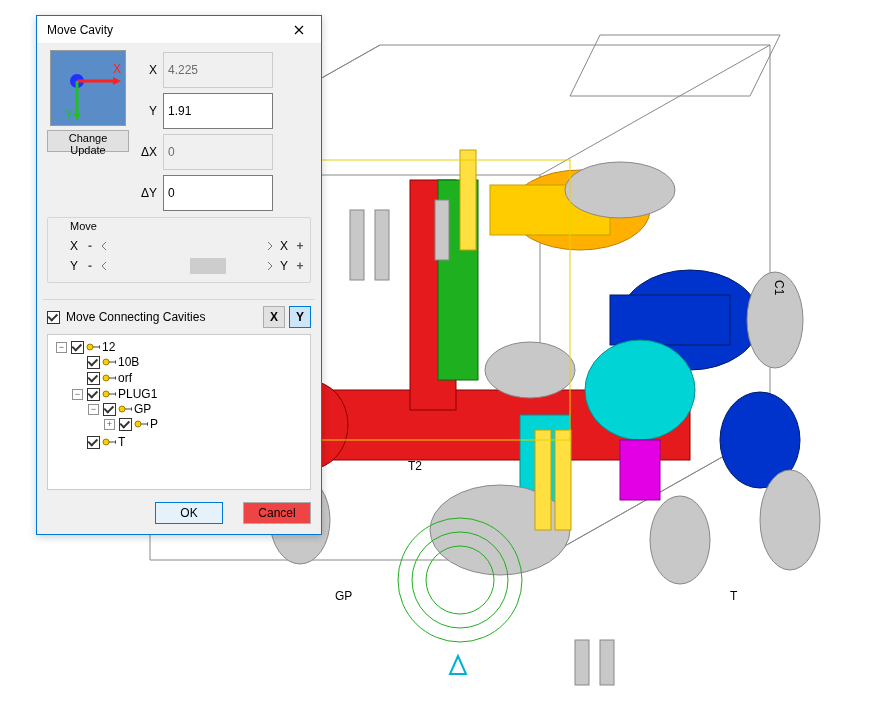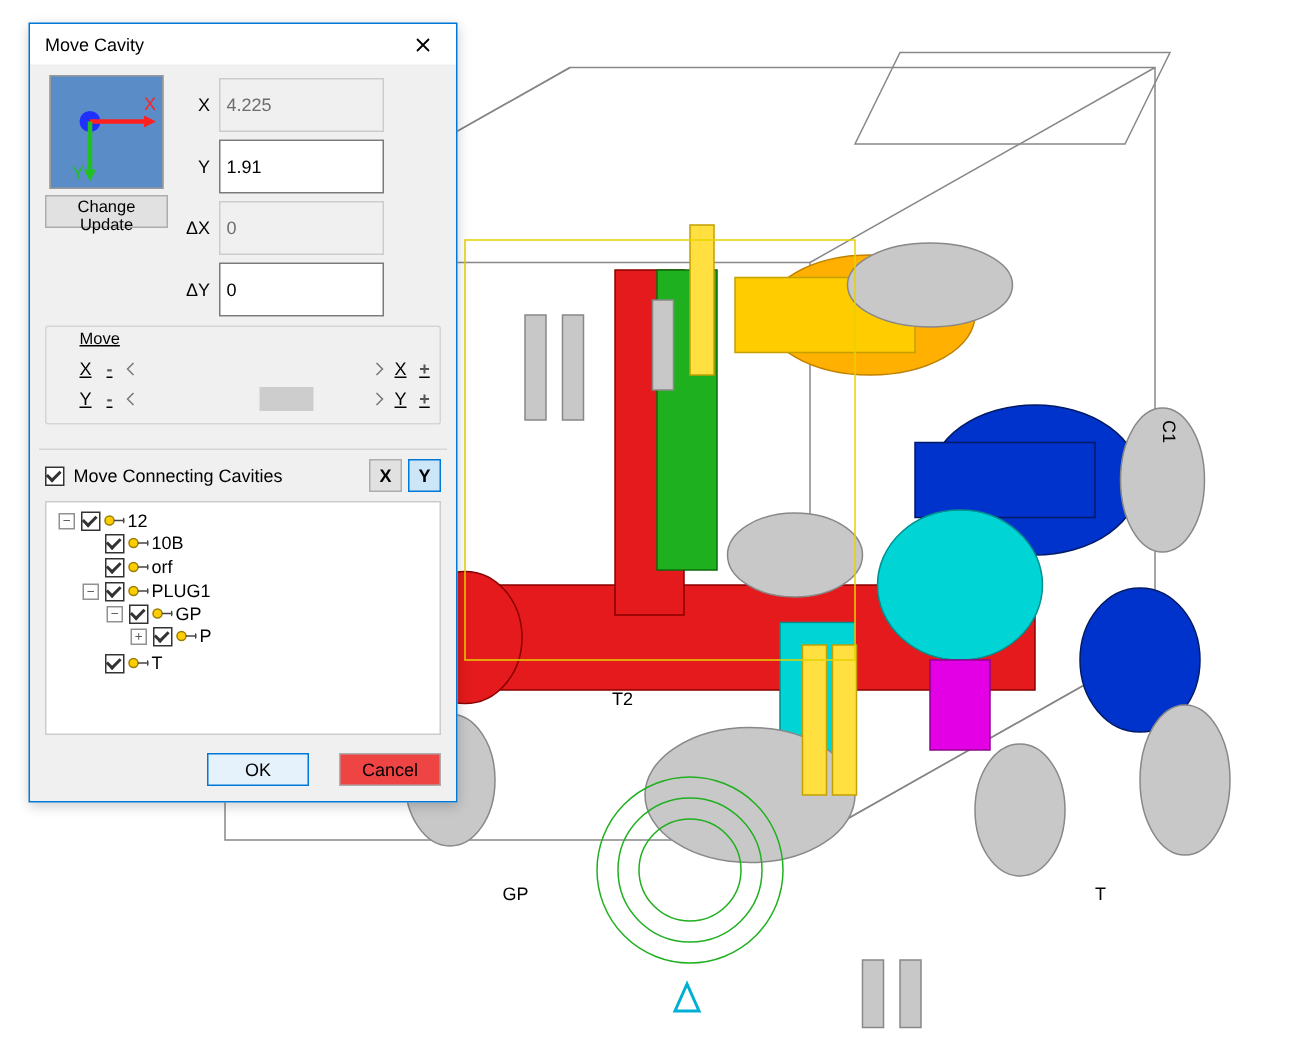--- a/index.html
+++ b/index.html
@@ -9,21 +9,21 @@
   .viewport {
     position: absolute;
     top: 0; left: 0; right: 0; bottom: 0;
     background: #fff;
   }
   .viewport svg { width: 871px; height: 702px; }
 
   
   .dialog {
     position: absolute;
-    top: 15px; left: 19px;
+    top: 15px; left: 36px;
     width: 286px;
     background: #f0f0f0;
     border: 1px solid #0078d7;
     box-shadow: 0 2px 8px rgba(0,0,0,0.2);
   }
   .titlebar {
     display: flex;
     justify-content: space-between;
     align-items: center;
     height: 28px;
@@ -77,21 +77,20 @@
     padding: 17px 4px;
     background: #fff;
   }
   .coord-grid input:disabled { background: #f0f0f0; color: #6d6d6d; border-color: #cccccc; }
 
   .fieldset-move {
     margin-top: 6px;
     border: 1px solid #d5d5d5;
     border-radius: 2px;
     padding: 4px 6px 8px 22px;
-    text-decoration: underline;
   }
   .fieldset-move .legend { font-size: 11px; position: relative; top: -2px; }
   .slider-row {
     display: flex;
     align-items: center;
     gap: 4px;
     margin-top: 4px;
   }
   .slider-row .ax-label { width: 12px; }
   .slider-row .pm { width: 8px; text-align: center; font-weight: bold; color: #555; }

